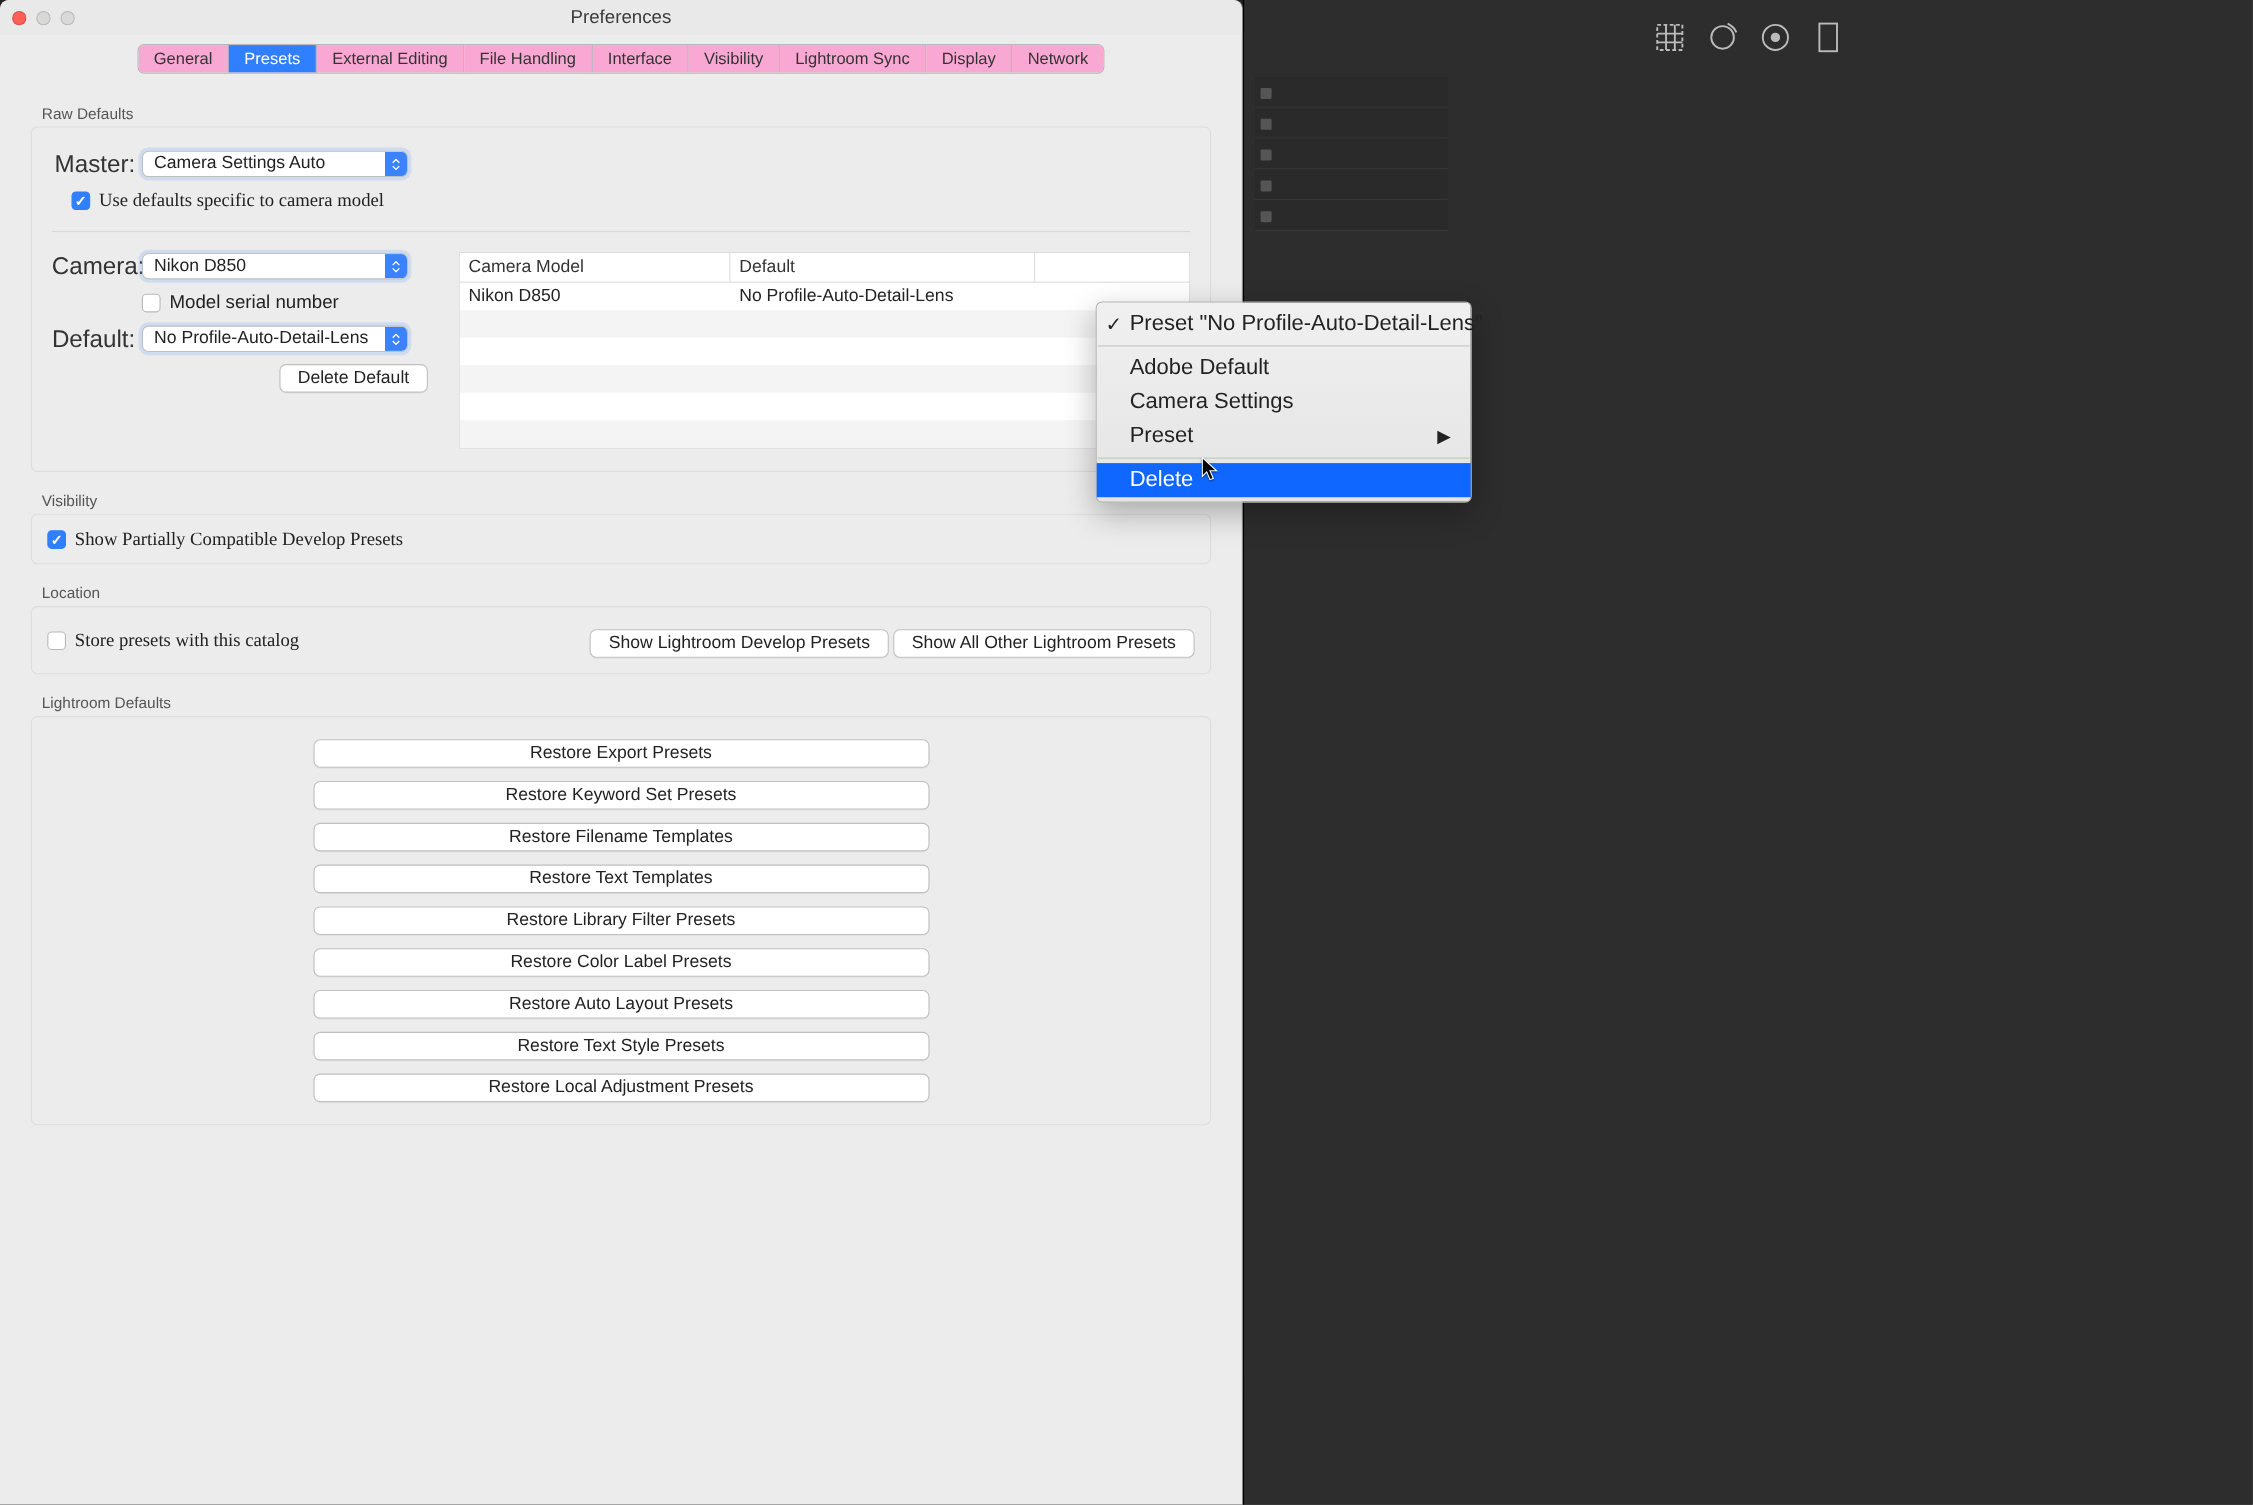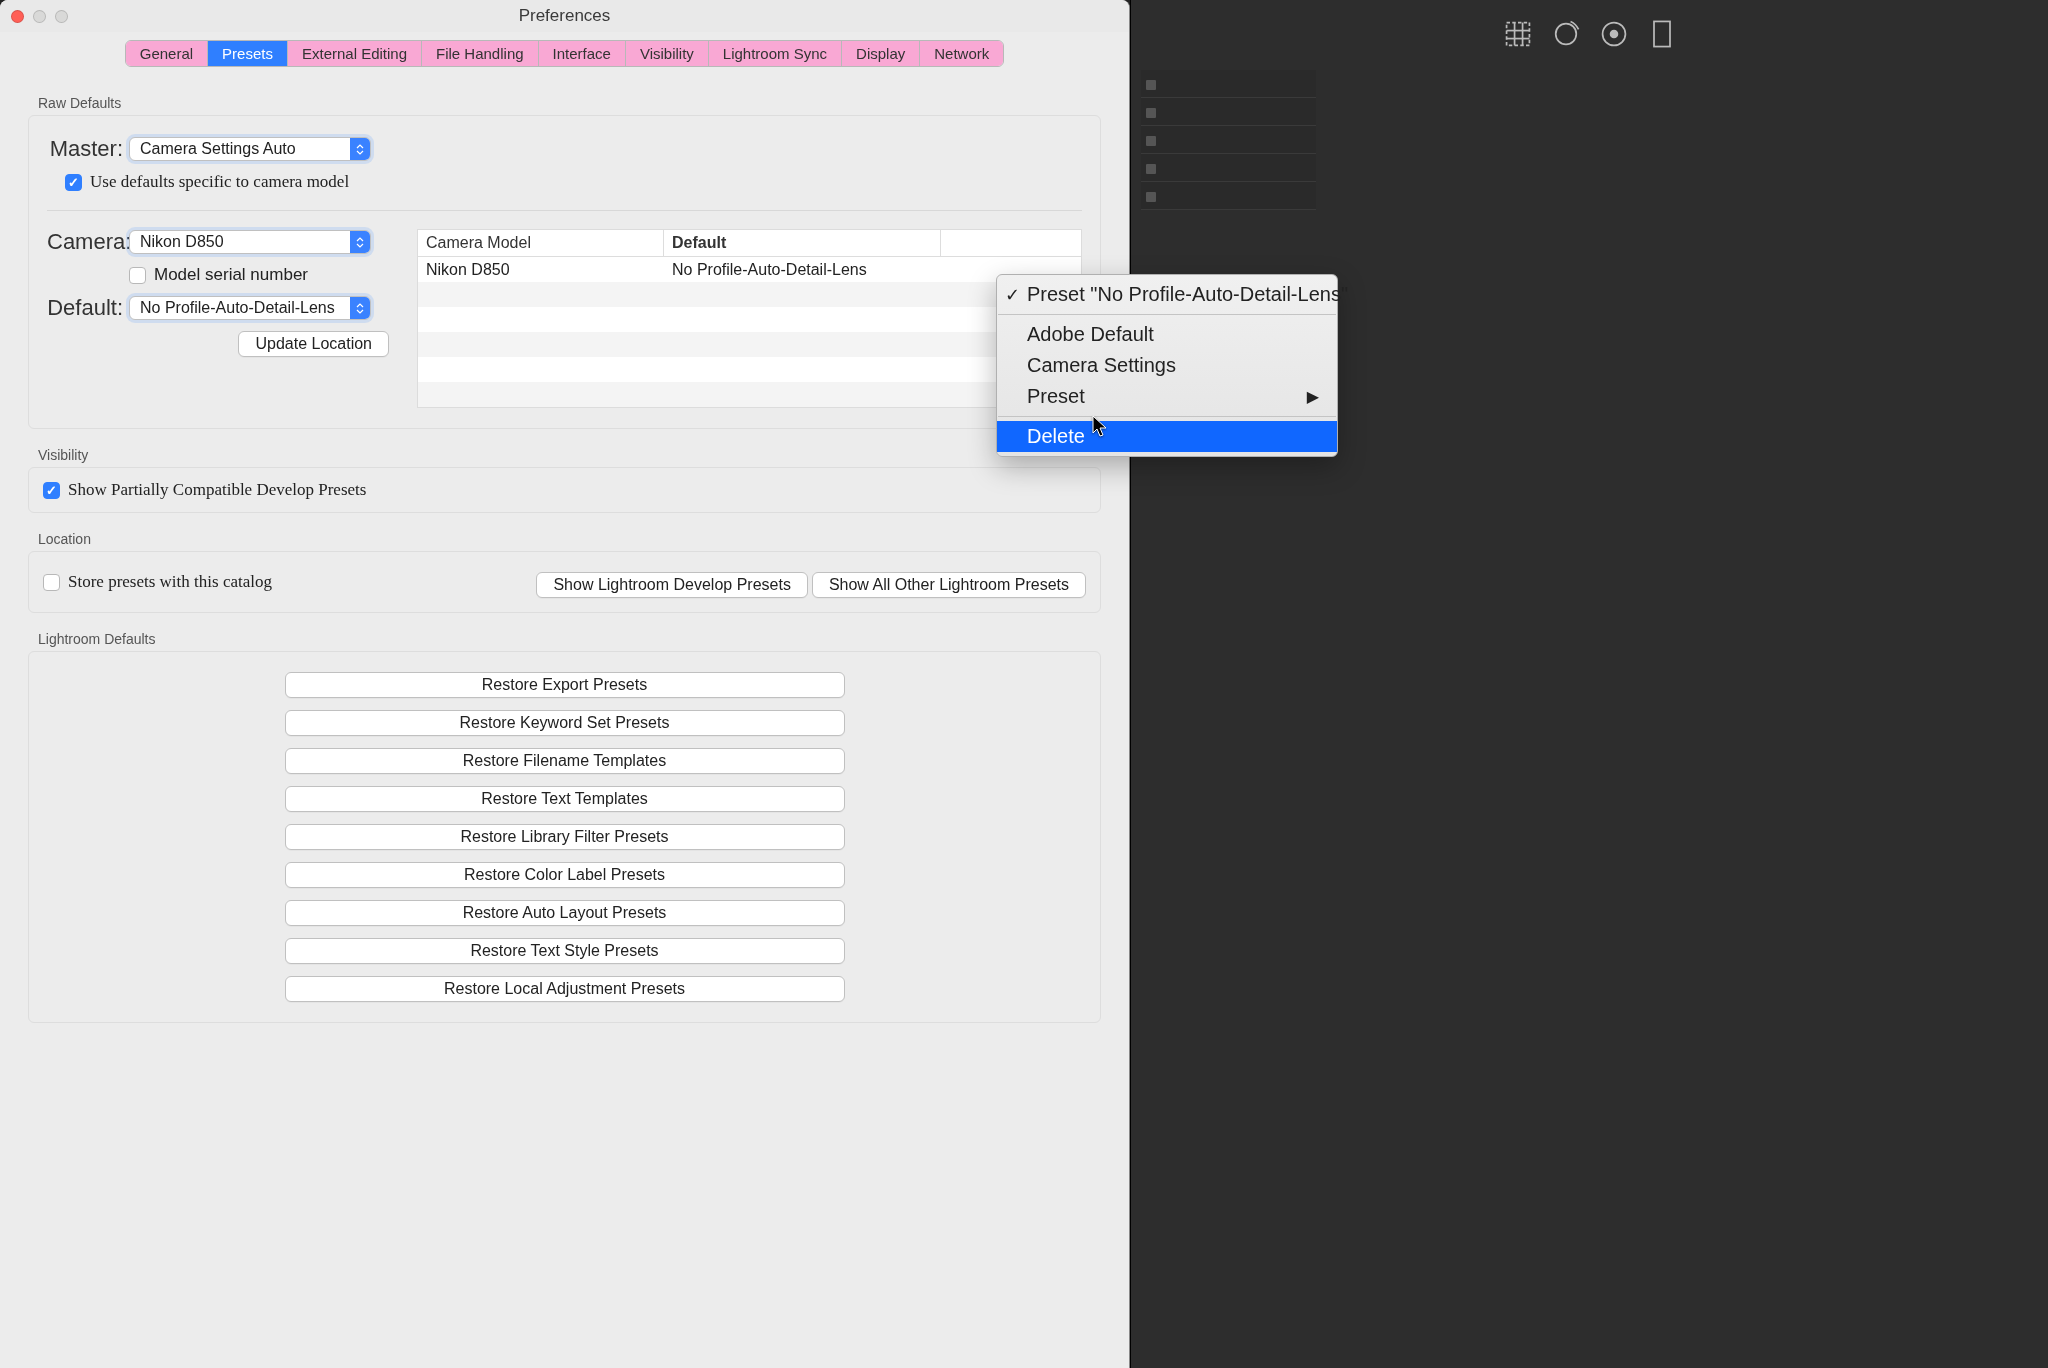--- a/index.html
+++ b/index.html
@@ -40,21 +40,21 @@
     .camera-left { flex: 0 0 auto; }
     .camera-right { flex: 1; }
     
     .mac-button { display: inline-flex; align-items: center; justify-content: center; padding: 3px 16px; font-size: 16px; color: #222; background: #fff; border: 1px solid #c0c0c0; border-radius: 6px; cursor: default; box-shadow: 0 1px 0 rgba(0,0,0,0.03); white-space: nowrap; }
     
     .table { border: 1px solid #dcdcdc; border-radius: 0; background: #fff; overflow: hidden; }
     .table-header { display: flex; background: #fff; border-bottom: 1px solid #ddd; }
     .th { padding: 4px 8px; font-size: 16px; color: #333; border-right: 1px solid #ddd; }
     .th:last-child { border-right: none; }
     .th.col1 { width: 246px; }
-    .th.col2 { flex: 1; font-weight: bold; }
+    .th.col2 { flex: 1; }
     .th.col3 { width: 140px; }
     
     .table-body { }
     .tr { display: flex; height: 25px; align-items: center; }
     .tr:nth-child(even) { background: #f4f4f4; }
     .td { padding: 2px 8px; font-size: 16px; color: #222; }
     .td.col1 { width: 246px; }
     .td.col2 { flex: 1; }
     .td.col3 { width: 140px; }
     
@@ -164,21 +164,21 @@
                     <path d="M1 4 L4 1 L7 4" stroke="#fff" stroke-width="1.2" fill="none"></path>
                   </svg>
                 <svg viewBox="0 0 8 5">
                     <path d="M1 1 L4 4 L7 1" stroke="#fff" stroke-width="1.2" fill="none"></path>
                   </svg>
               </span>
             </div>
           </div>
           <div class="row" style="justify-content:flex-end; padding-right:0; margin-left:82px;">
             <div style="width:260px; display:flex; justify-content:flex-end;">
-              <span class="mac-button">Update Location</span>
+              <span class="mac-button">Delete Default</span>
             </div>
           </div>
         </div>
         <div class="camera-right">
           <div class="table">
             <div class="table-header">
               <div class="th col1">Camera Model</div>
               <div class="th col2">Default</div>
               <div class="th col3"></div>
             </div>

